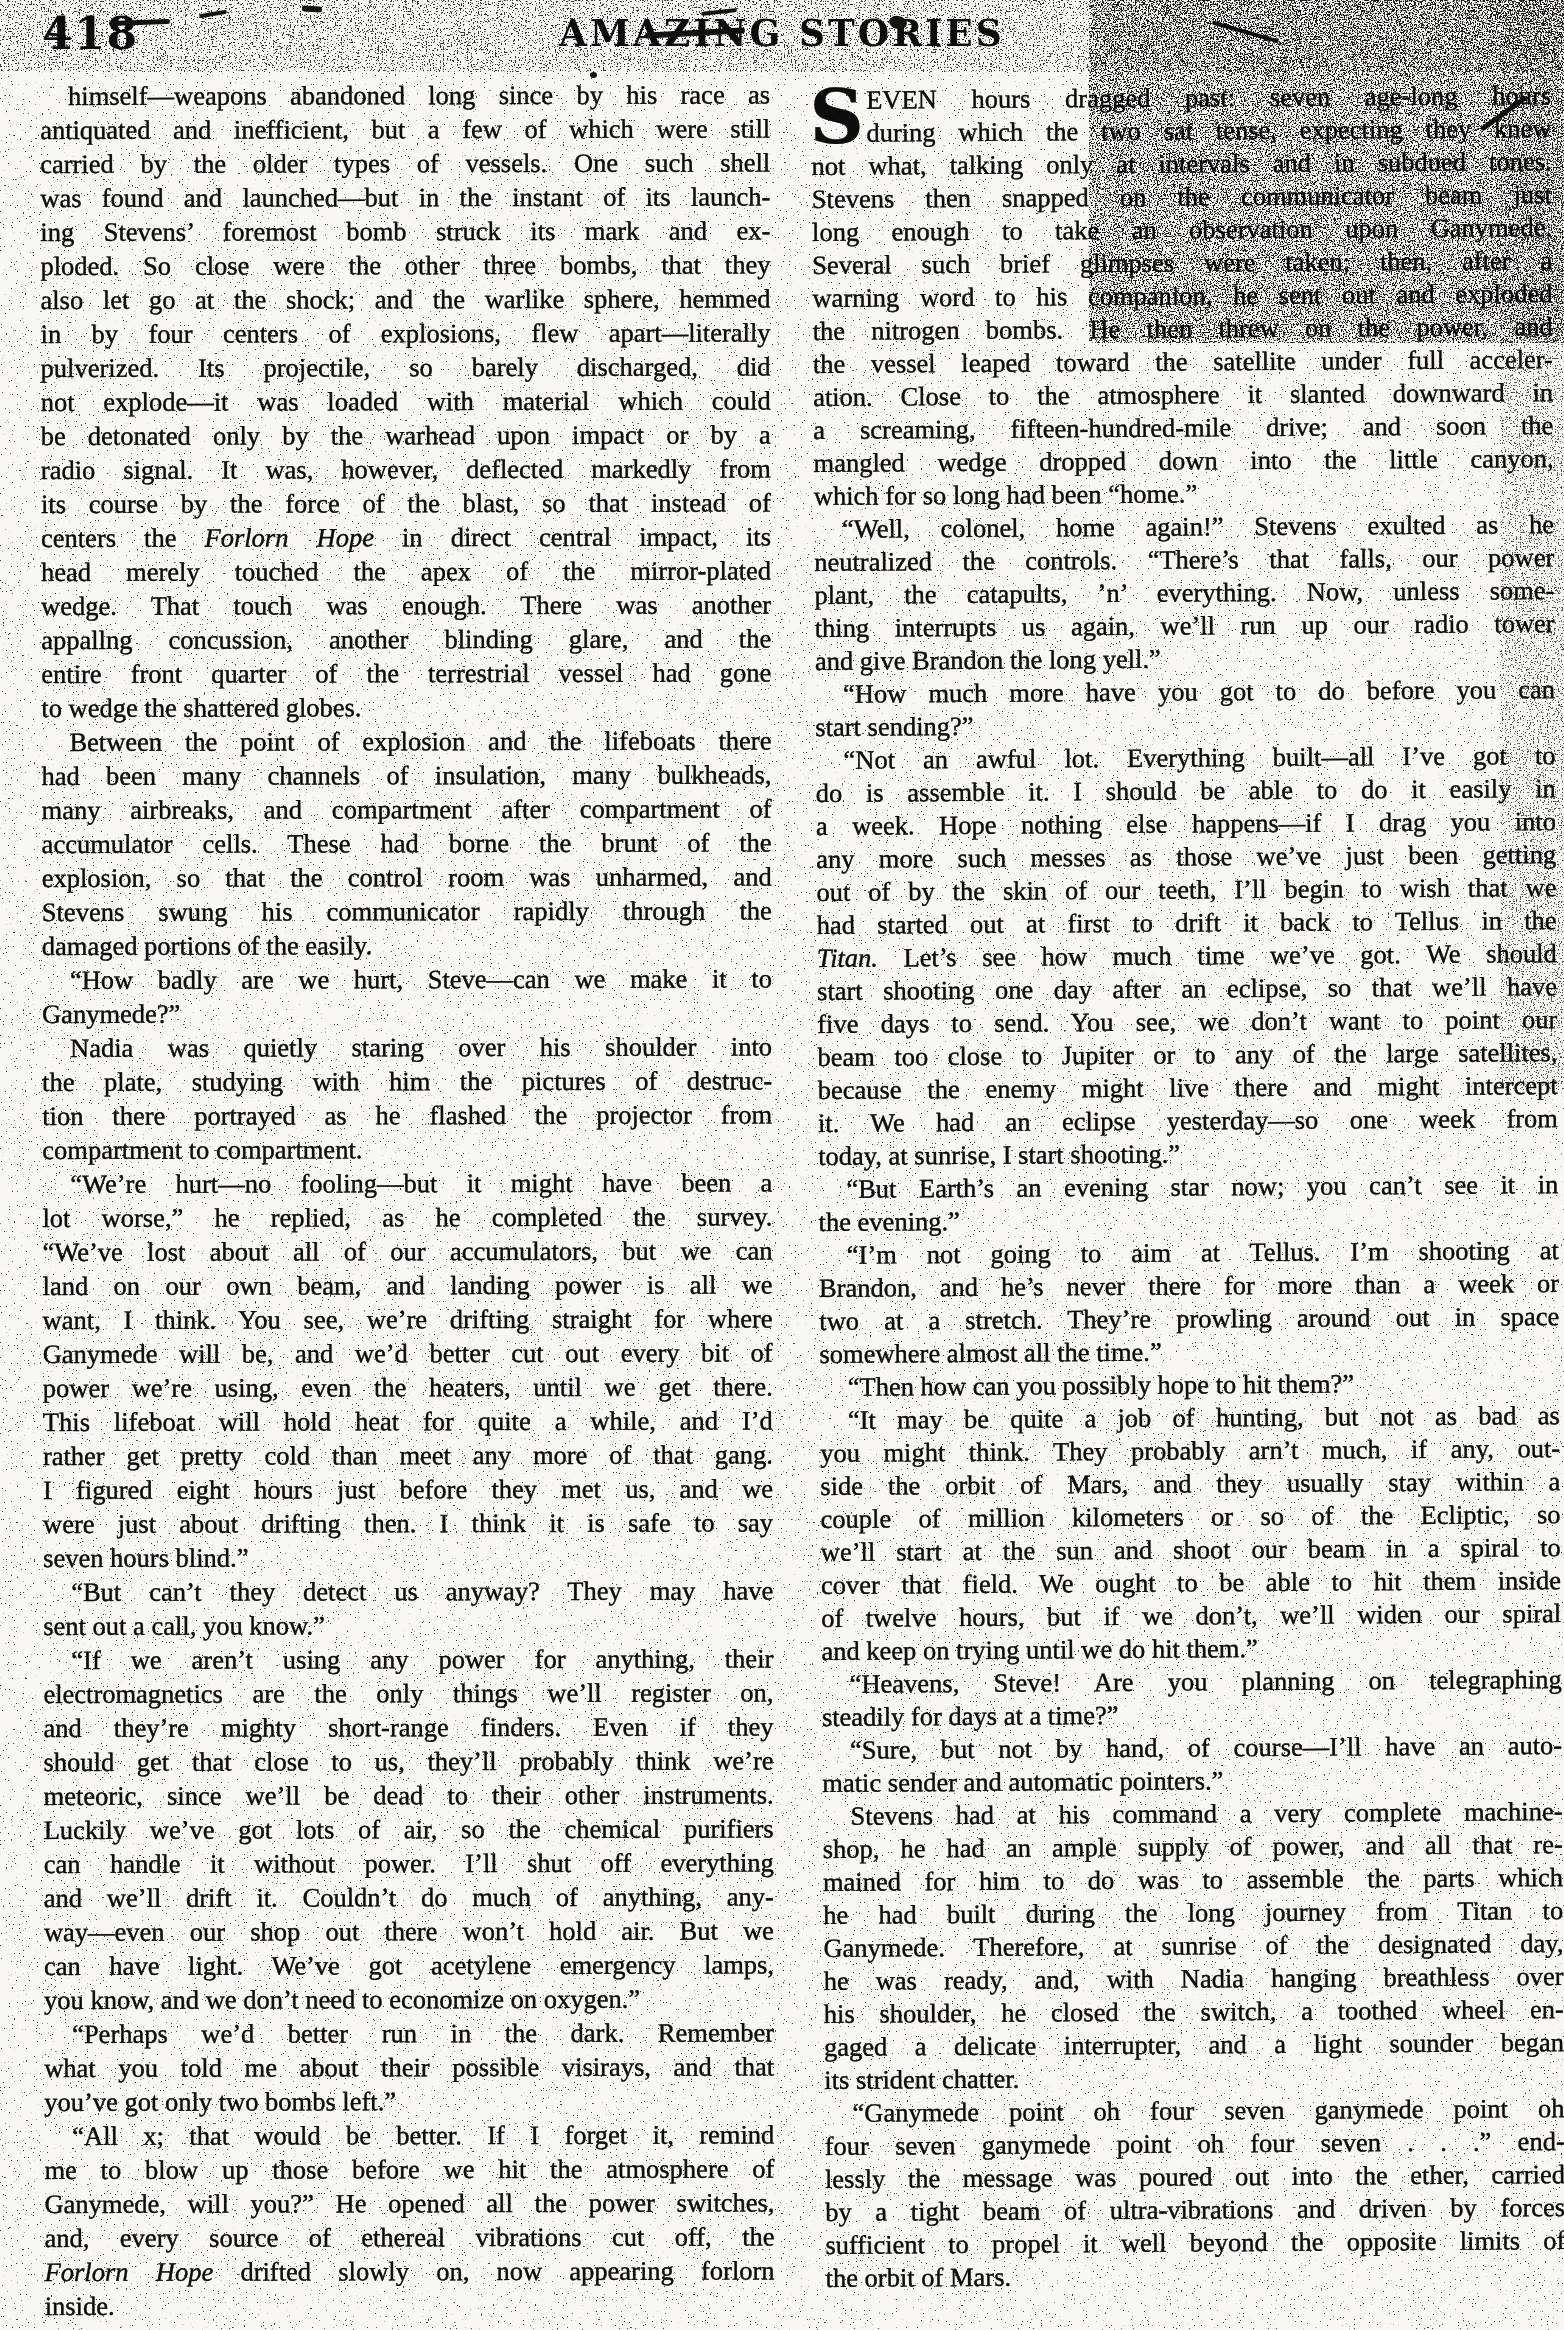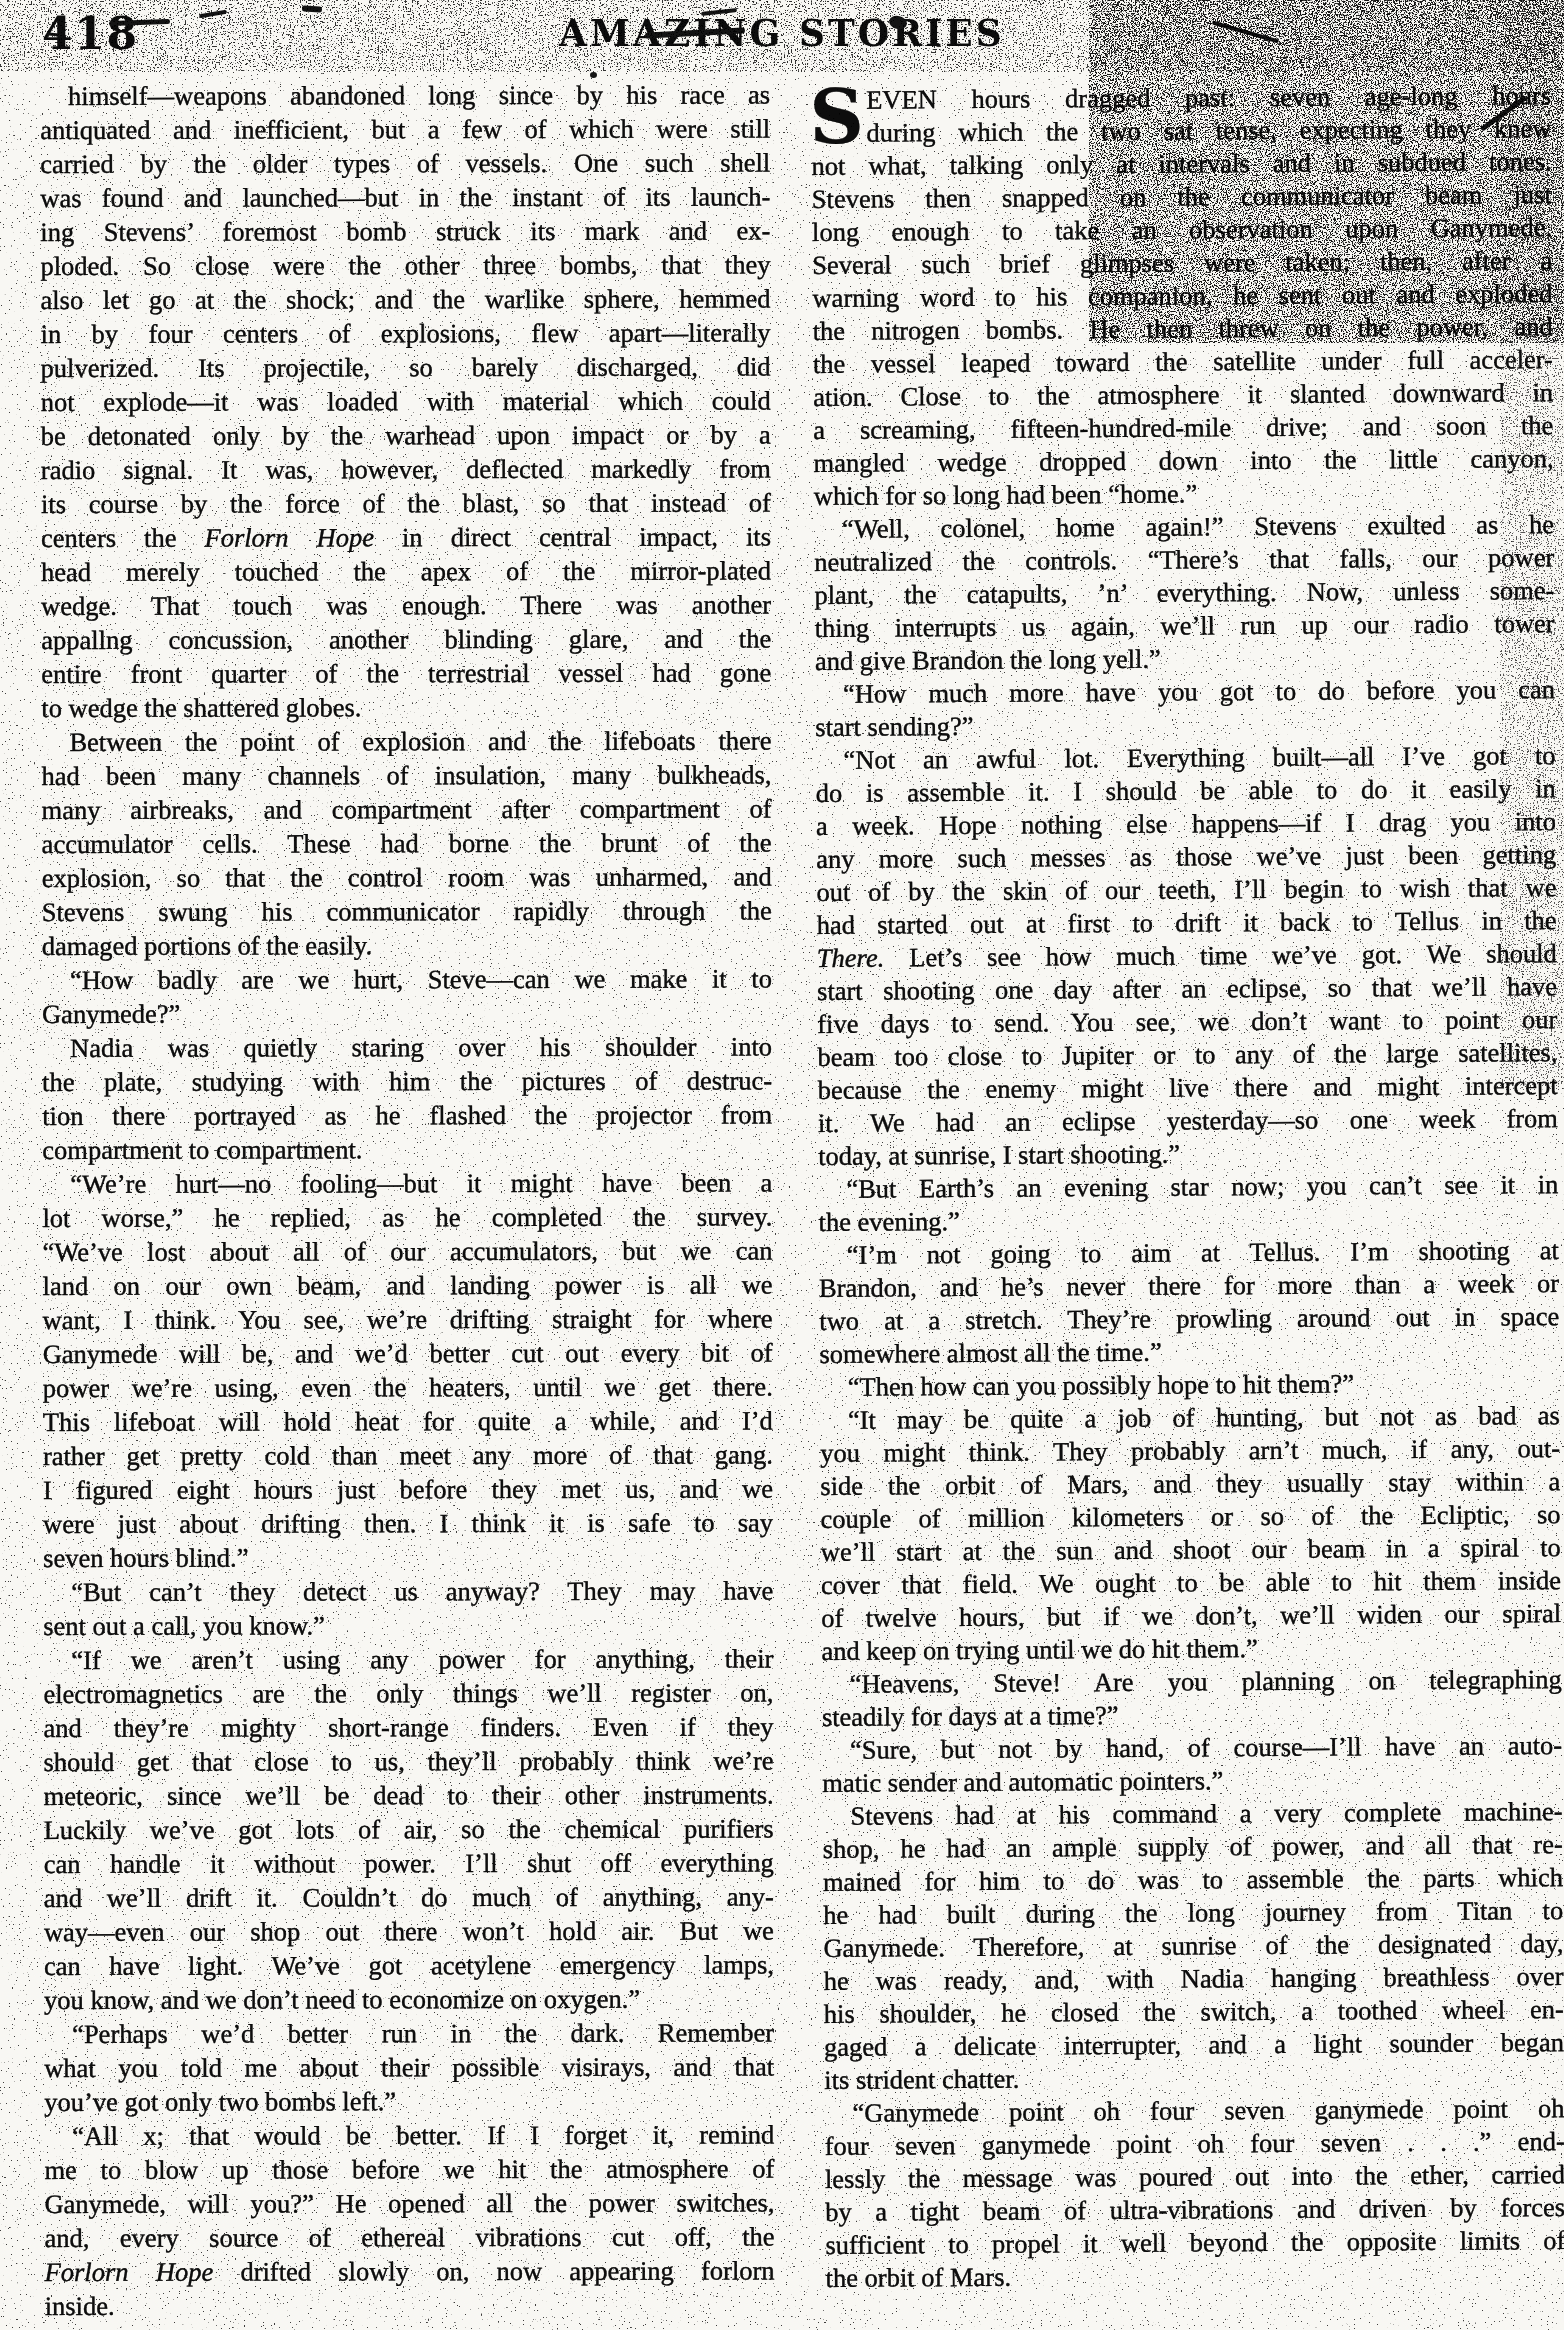--- a/index.html
+++ b/index.html
@@ -185,21 +185,21 @@
         <div class="line first"><span>“How much more have you got to do before you can</span></div>
         <div class="line end"><span>start sending?”</span></div>
       </div>
       <div class="para">
         <div class="line first"><span>“Not an awful lot. Everything built—all I’ve got to</span></div>
         <div class="line"><span>do is assemble it. I should be able to do it easily in</span></div>
         <div class="line"><span>a week. Hope nothing else happens—if I drag you into</span></div>
         <div class="line"><span>any more such messes as those we’ve just been getting</span></div>
         <div class="line"><span>out of by the skin of our teeth, I’ll begin to wish that we</span></div>
         <div class="line"><span>had started out at first to drift it back to Tellus in the</span></div>
-        <div class="line"><span class="it">There.</span><span> Let’s see how much time we’ve got. We should</span></div>
+        <div class="line"><span class="it">Titan.</span><span> Let’s see how much time we’ve got. We should</span></div>
         <div class="line"><span>start shooting one day after an eclipse, so that we’ll have</span></div>
         <div class="line"><span>five days to send. You see, we don’t want to point our</span></div>
         <div class="line"><span>beam too close to Jupiter or to any of the large satellites,</span></div>
         <div class="line"><span>because the enemy might live there and might intercept</span></div>
         <div class="line"><span>it. We had an eclipse yesterday—so one week from</span></div>
         <div class="line end"><span>today, at sunrise, I start shooting.”</span></div>
       </div>
       <div class="para">
         <div class="line first"><span>“But Earth’s an evening star now; you can’t see it in</span></div>
         <div class="line end"><span>the evening.”</span></div>

